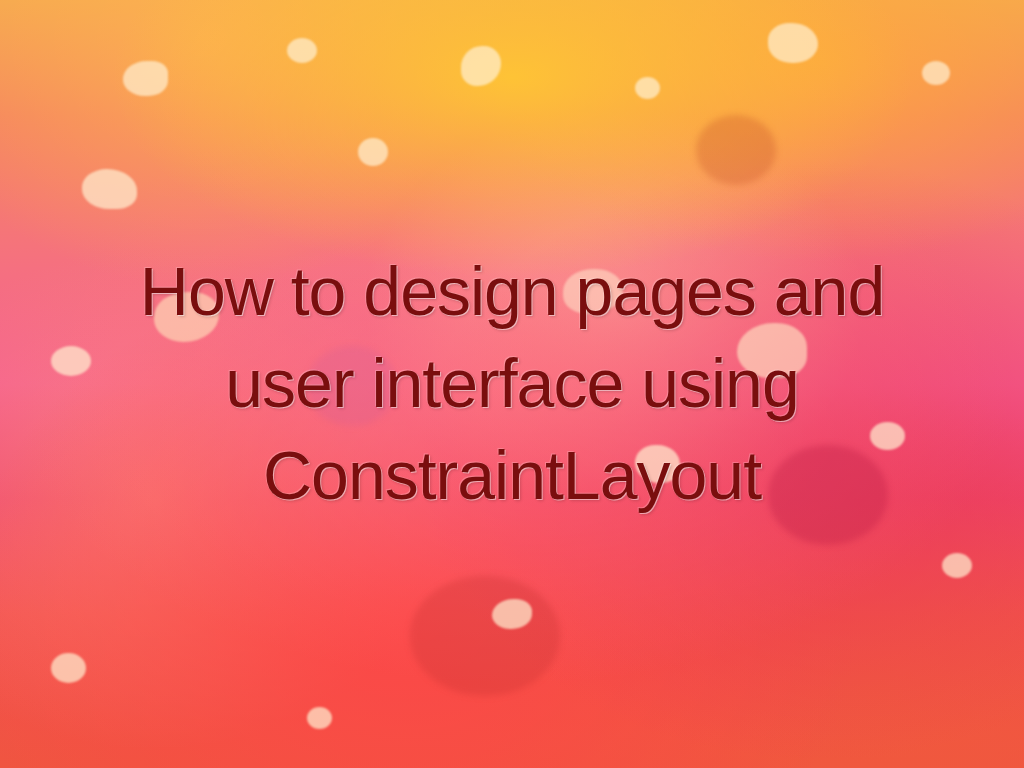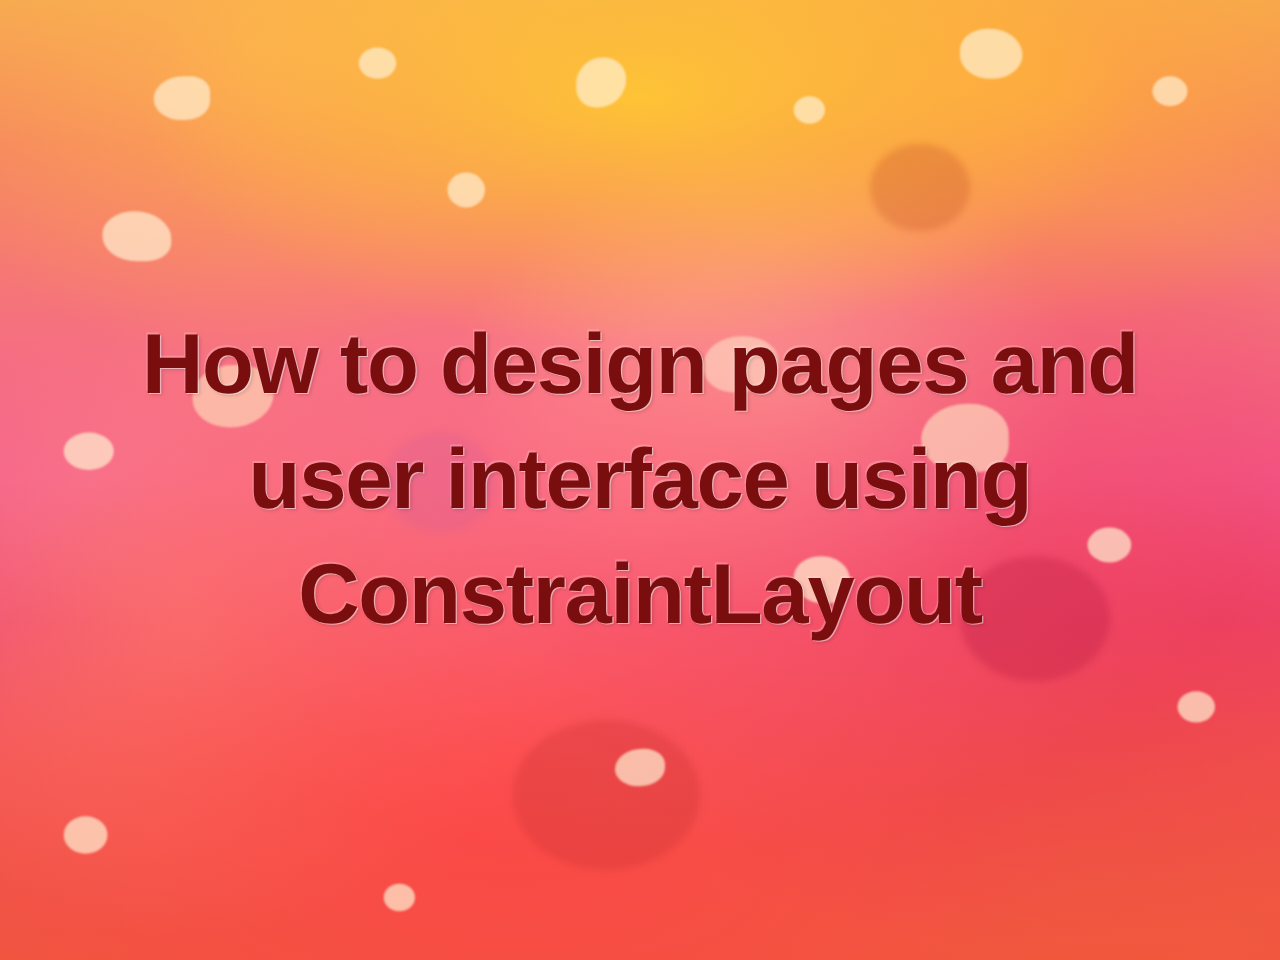--- a/index.html
+++ b/index.html
@@ -87,21 +87,21 @@
       height: 100%;
       display: flex;
       align-items: center;
       justify-content: center;
       z-index: 10;
     }
     
     .title-text {
       font-family: "Comic Sans MS", "Chalkboard SE", "Marker Felt", cursive, sans-serif;
       font-size: 68px;
-      font-weight: 700;
+      font-weight: 400;
       color: #7a0e0e;
       text-align: center;
       line-height: 1.35;
       padding: 0 80px;
       text-shadow: 
         1px 1px 0 rgba(255, 255, 255, 0.5),
         -1px -1px 0 rgba(255, 255, 255, 0.2),
         2px 2px 3px rgba(0, 0, 0, 0.15);
       letter-spacing: -1px;
     }

